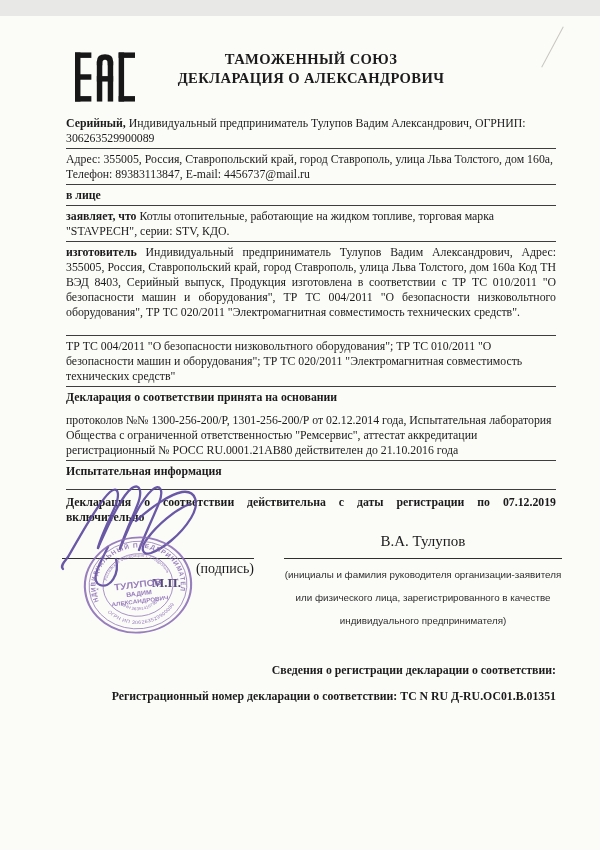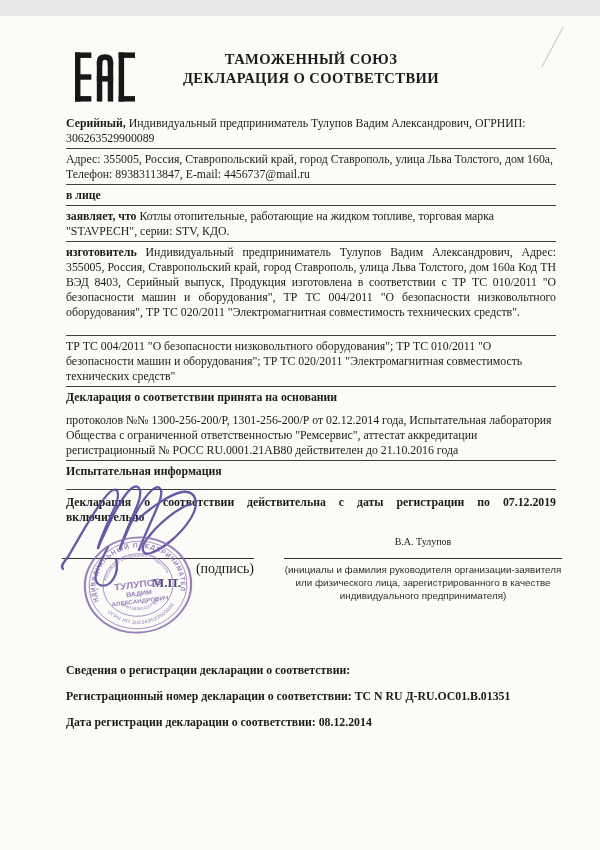--- a/index.html
+++ b/index.html
@@ -26,32 +26,32 @@
   .head-gap{margin:0 0 8px 0;}
   p{margin:0;}
   .justline{text-align:justify;text-align-last:justify;font-weight:bold;}
   .boldline{font-weight:bold;}
   
   .sig-area{position:relative;height:122px;margin-top:4px;}
   .sig-svg{position:absolute;left:-8px;top:-54px;width:220px;height:112px;z-index:2;}
   .sig-line-left{position:absolute;left:-4px;top:27px;width:192px;
     border-top:1.4px solid #2f2f2f;text-align:right;
     font-size:14px;padding-top:2px;z-index:1;}
-  .sig-name{position:absolute;right:-6px;top:3px;width:278px;text-align:center;font-size:10px;}
+  .sig-name{position:absolute;right:-6px;top:3px;width:278px;text-align:center;font-size:15px;}
   .sig-line-right{position:absolute;right:-6px;top:27px;width:278px;
     border-top:1.4px solid #2f2f2f;text-align:center;
     font-family:"Liberation Sans","DejaVu Sans",sans-serif;
-    font-size:9.8px;line-height:13px;color:#2e2e2e;padding-top:4px;}
+    font-size:9.8px;line-height:23px;color:#2e2e2e;padding-top:4px;}
   .mp{position:absolute;left:86px;top:44px;font-size:13px;font-weight:bold;
     color:#54487a;z-index:2;}
   .stamp{position:absolute;left:16px;top:4px;width:112px;height:100px;
     transform:rotate(-7deg);color:#8a6db4;opacity:.88;z-index:3;}
   .stamp text{font-family:"Liberation Sans","DejaVu Sans",sans-serif;}
   
-  .reg{margin-top:10px;}
+  .reg{margin-top:10px;text-align:right;}
   .reg p{font-weight:bold;margin:0 0 11px 0;}
 </style>
 </head>
 <body>
 
 <div class="page">
   <div class="scratch"></div>
 
   <div class="header">
     <svg class="eac" viewBox="0 0 66 54" aria-hidden="true">
@@ -64,21 +64,21 @@
         <rect x="36" y="10" width="6" height="44"></rect>
         <path d="M24,14 V10 Q24,2 33,2 Q42,2 42,10 V14 H36 V12 Q36,8 33,8 Q30,8 30,12 V14 Z"></path>
         <rect x="24" y="26" width="18" height="6"></rect>
         <rect x="48" y="0" width="6" height="54"></rect>
         <rect x="48" y="0" width="18" height="6"></rect>
         <rect x="48" y="48" width="18" height="6"></rect>
       </g>
     </svg>
     <div class="titles">
       <div>ТАМОЖЕННЫЙ СОЮЗ</div>
-      <div>ДЕКЛАРАЦИЯ О СООТВЕТСТВИИ</div>
+      <div>ДЕКЛАРАЦИЯ О АЛЕКСАНДРОВИЧ</div>
     </div>
   </div>
 
   <div class="content">
 
     <div class="row">
       <p><b>Серийный,</b>
       <span>Индивидуальный предприниматель Тулупов Вадим Александрович, ОГРНИП: 306263529900089</span></p>
     </div>
 
@@ -174,20 +174,16 @@
         <span>(инициалы и фамилия руководителя организации-заявителя или физического лица, зарегистрированного в качестве индивидуального предпринимателя)</span>
       </div>
     </div>
 
     <div class="reg">
       <p>Сведения о регистрации декларации о соответствии:</p>
       <p>
         <span>Регистрационный номер декларации о соответствии:</span>
         <span>ТС N RU Д-RU.ОС01.В.01351</span>
       </p>
-      <p>
-        <span>Дата регистрации декларации о соответствии:</span>
-        <span>08.12.2014</span>
-      </p>
     </div>
 
   </div>
 </div>
 
 </body></html>

